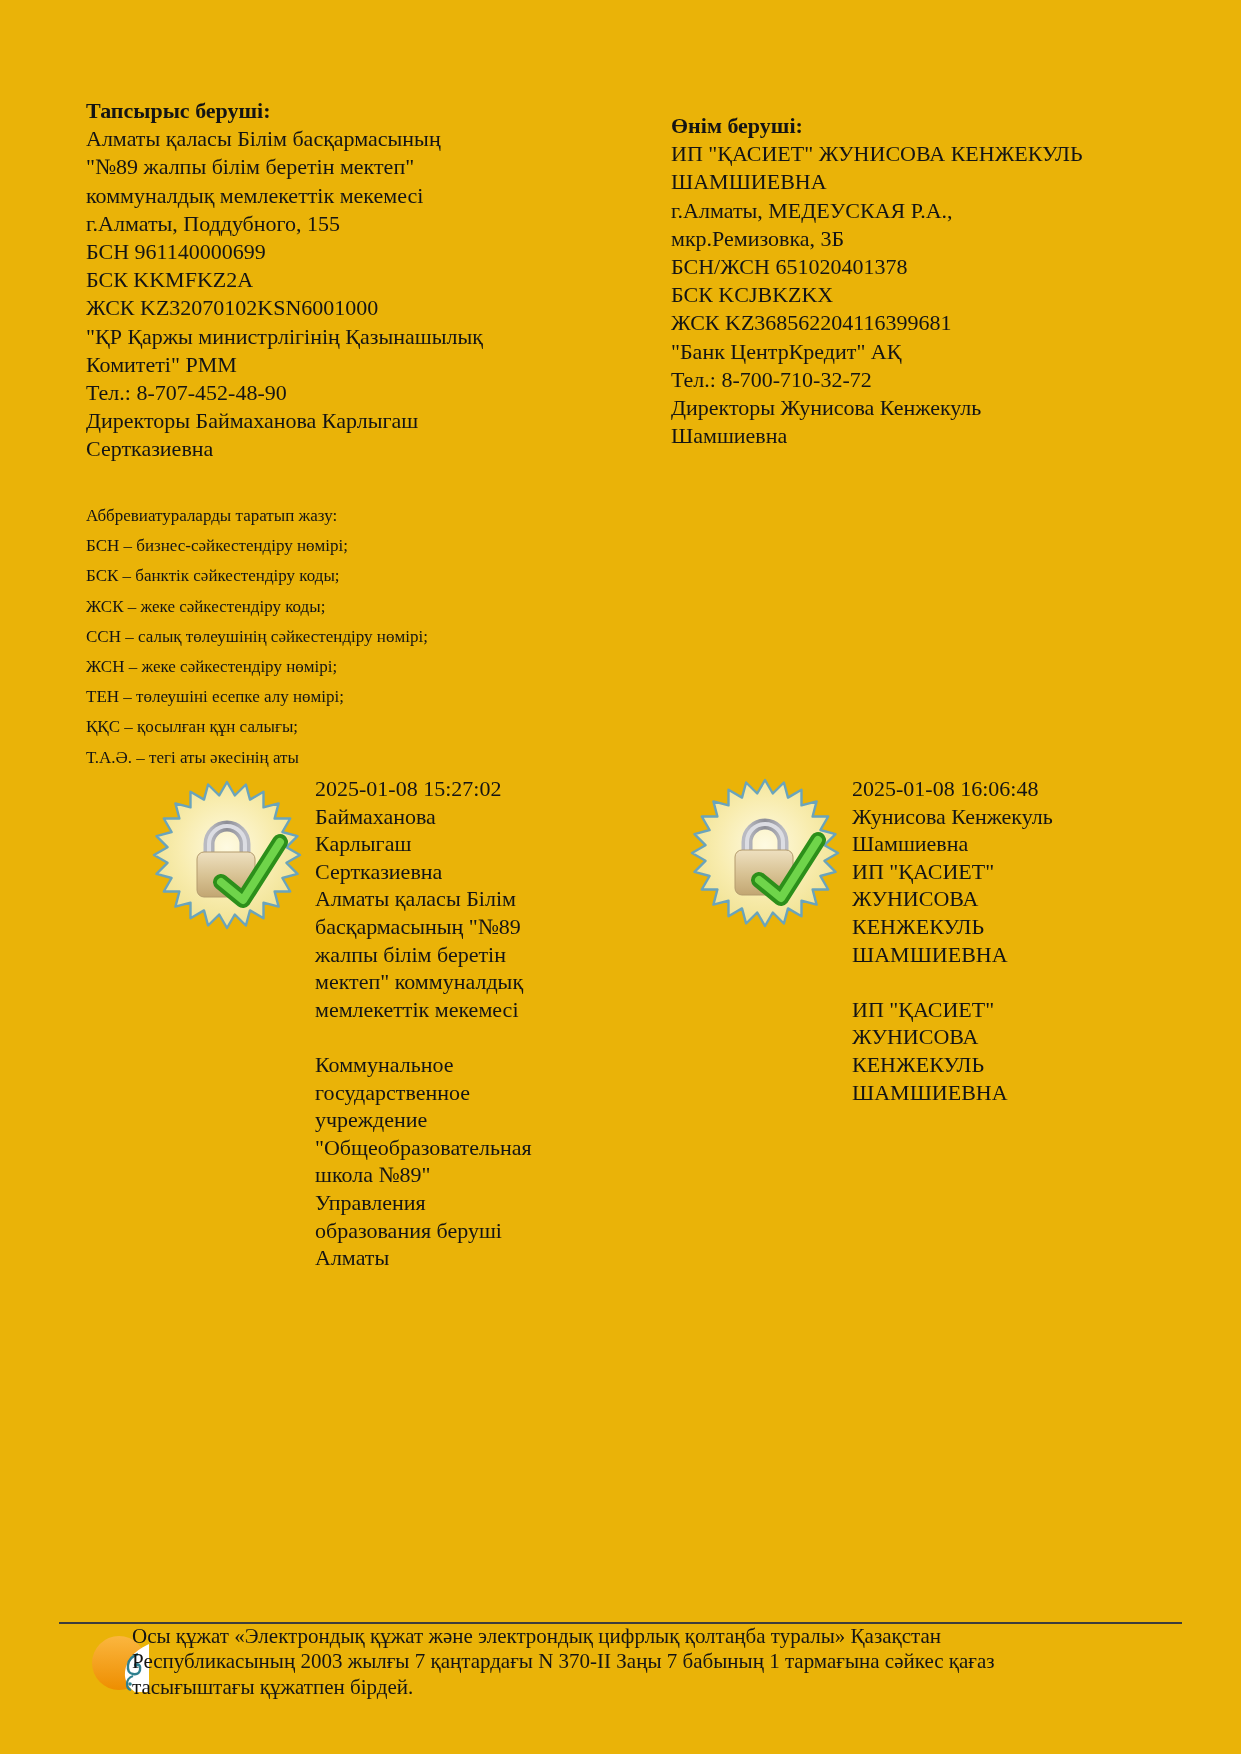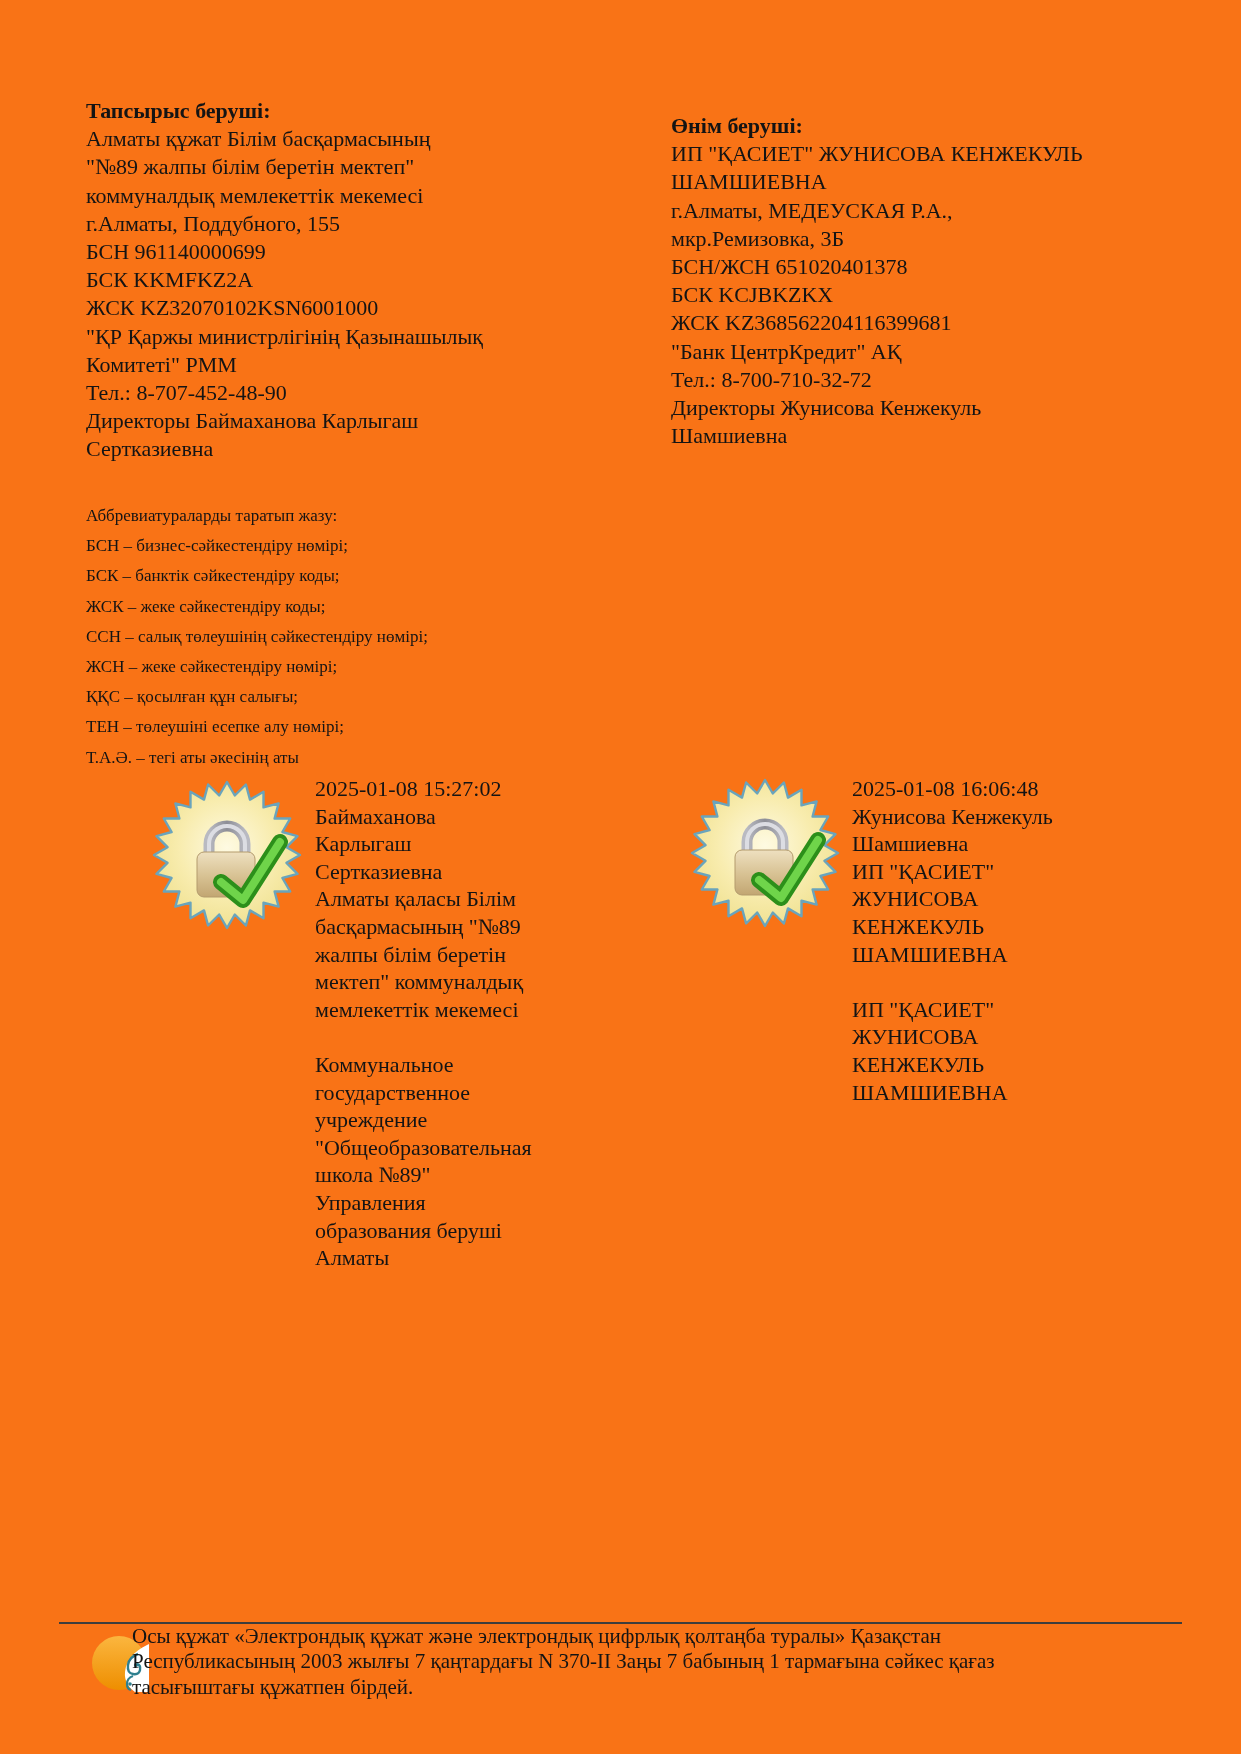--- a/index.html
+++ b/index.html
@@ -1,20 +1,20 @@
 <!DOCTYPE html>
 <html><head>
 <meta charset="utf-8">
 <style>
   html,body{margin:0;padding:0;background:#ffffff;}
   .page{
     position:relative;
     width:1241px;
     height:1754px;
-    background:#f97316;
+    background:#eab308;
     font-family:"Liberation Serif","DejaVu Serif",serif;
     color:#141414;
     overflow:hidden;
   }
   .abs{position:absolute;}
   .line{white-space:pre;}
   
   .party{font-size:22px;line-height:28.2px;}
   .party-title{font-weight:bold;}
   .party-left{left:86px;top:97px;width:510px;}
@@ -58,21 +58,21 @@
       <stop offset="100%" stop-color="#ee8e00"></stop>
     </linearGradient>
   </defs>
 </svg>
 
 <div class="page">
 
   <section class="abs party party-left">
     <div class="line party-title">Тапсырыс беруші:</div>
     <div>
-        <div class="line">Алматы құжат Білім басқармасының</div>
+        <div class="line">Алматы қаласы Білім басқармасының</div>
         <div class="line">"№89 жалпы білім беретін мектеп"</div>
         <div class="line">коммуналдық мемлекеттік мекемесі</div>
         <div class="line">г.Алматы, Поддубного, 155</div>
         <div class="line">БСН 961140000699</div>
         <div class="line">БСК KKMFKZ2A</div>
         <div class="line">ЖСК KZ32070102KSN6001000</div>
         <div class="line">"ҚР Қаржы министрлігінің Қазынашылық</div>
         <div class="line">Комитеті" РММ</div>
         <div class="line">Тел.: 8-707-452-48-90</div>
         <div class="line">Директоры Баймаханова Карлыгаш</div>
@@ -98,22 +98,22 @@
   </section>
 
   <section class="abs abbr">
     <div class="line">Аббревиатураларды таратып жазу:</div>
     <div>
         <div class="line">БСН – бизнес-сәйкестендіру нөмірі;</div>
         <div class="line">БСК – банктік сәйкестендіру коды;</div>
         <div class="line">ЖСК – жеке сәйкестендіру коды;</div>
         <div class="line">ССН – салық төлеушінің сәйкестендіру нөмірі;</div>
         <div class="line">ЖСН – жеке сәйкестендіру нөмірі;</div>
+        <div class="line">ТЕН – төлеушіні есепке алу нөмірі;</div>
         <div class="line">ҚҚС – қосылған құн салығы;</div>
-        <div class="line">ТЕН – төлеушіні есепке алу нөмірі;</div>
         <div class="line">Т.А.Ә. – тегі аты әкесінің аты</div>
       </div>
   </section>
 
   <div class="abs stamp stamp-left">
     <svg viewBox="0 0 152 152" width="152" height="152">
       <polygon class="star-shape" points="76.0,3.0 83.8,16.5 94.9,5.5 99.0,20.6 112.5,12.8 112.5,28.4 127.6,24.4 123.6,39.5 139.2,39.5 131.4,53.0 146.5,57.1 135.5,68.2 149.0,76.0 135.5,83.8 146.5,94.9 131.4,99.0 139.2,112.5 123.6,112.5 127.6,127.6 112.5,123.6 112.5,139.2 99.0,131.4 94.9,146.5 83.8,135.5 76.0,149.0 68.2,135.5 57.1,146.5 53.0,131.4 39.5,139.2 39.5,123.6 24.4,127.6 28.4,112.5 12.8,112.5 20.6,99.0 5.5,94.9 16.5,83.8 3.0,76.0 16.5,68.2 5.5,57.1 20.6,53.0 12.8,39.5 28.4,39.5 24.4,24.4 39.5,28.4 39.5,12.8 53.0,20.6 57.1,5.5 68.2,16.5" fill="url(#sealFill)" stroke="#6aa4bc" stroke-width="2.4" stroke-linejoin="round"></polygon>
       <path d="M58,78 v-13 a18,18 0 0 1 36,0 v13" fill="none" stroke="url(#shackleG)" stroke-width="11"></path>
       <path d="M58,78 v-13 a18,18 0 0 1 36,0 v13" fill="none" stroke="#dcdde3" stroke-width="4"></path>
       <rect x="46" y="73" width="58" height="45" rx="7" fill="url(#lockBody)" stroke="#b49b6d" stroke-width="1"></rect>

